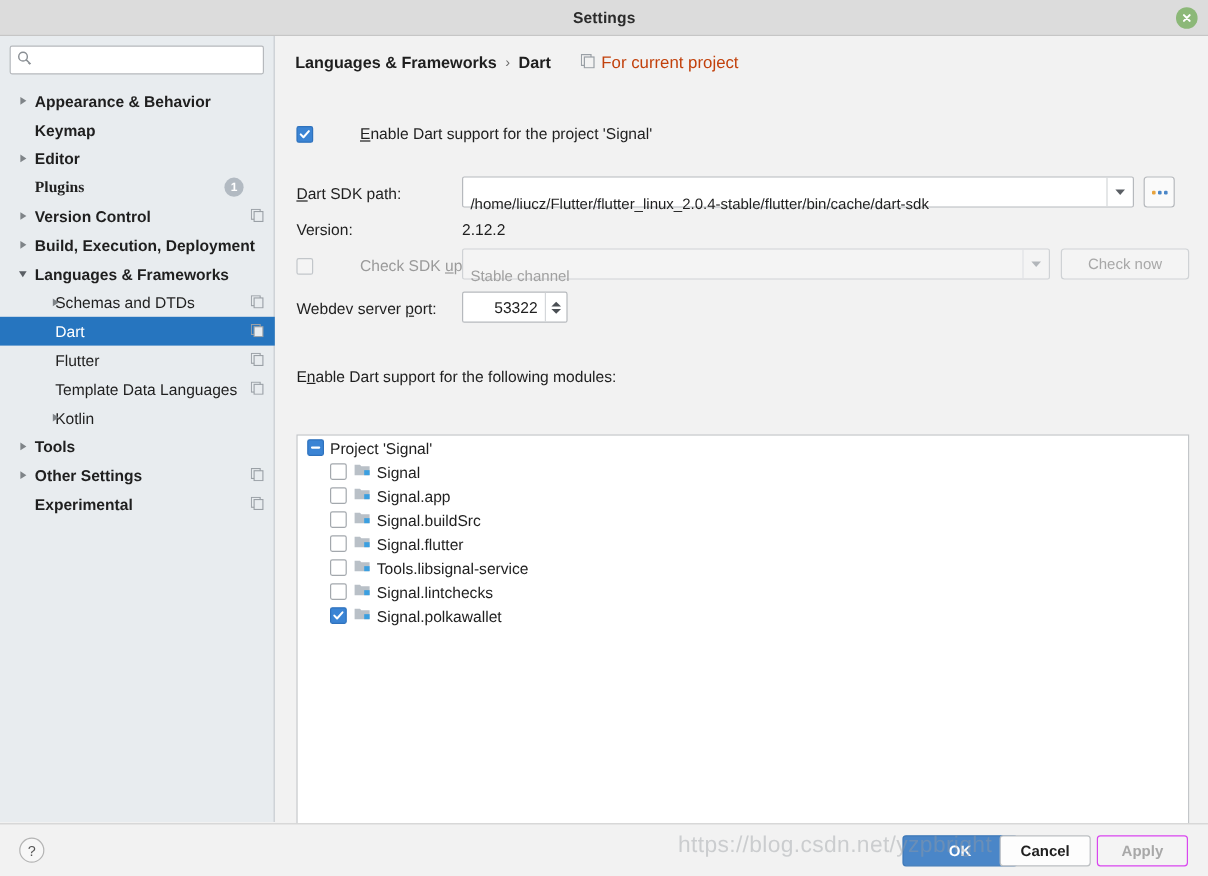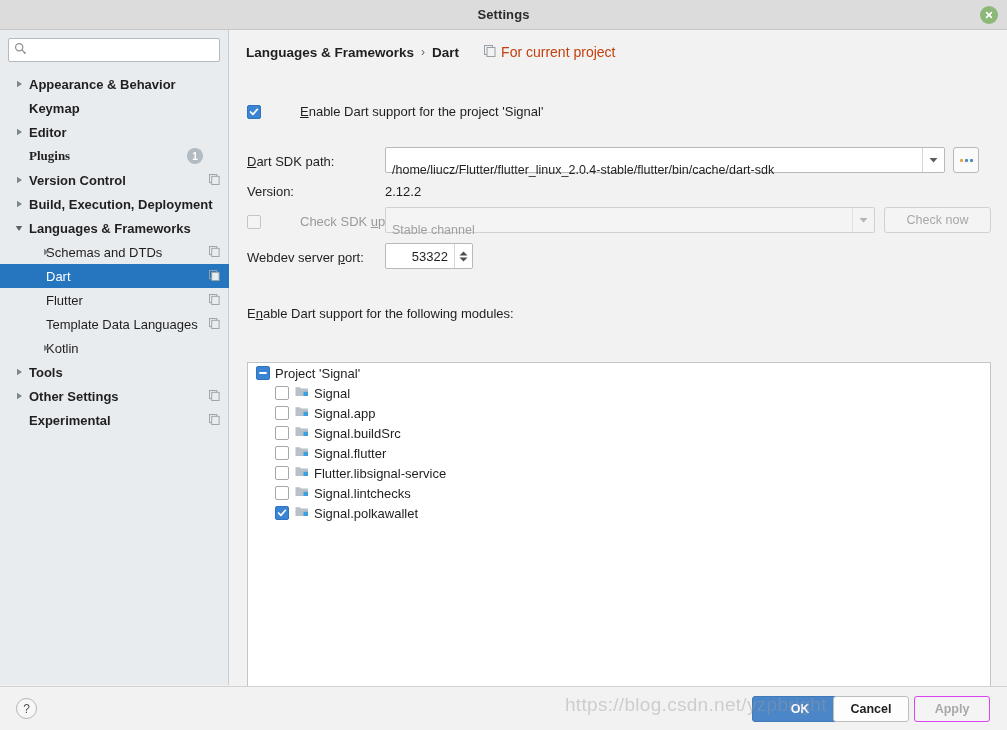--- a/index.html
+++ b/index.html
@@ -524,21 +524,21 @@
                 <rect x="8.5" y="6.8" width="4.5" height="4.2" fill="#3b9fe0"></rect>
               </svg></span>
             <span class="tree-text">Signal.flutter</span>
           </div>
           <div class="tree-row child">
             <span class="cb"></span>
             <span class="mod-icon"><svg width="14" height="13" viewBox="0 0 14 13">
                 <path d="M0.5 2.2 L5 2.2 L6.1 3.6 L13 3.6 L13 11 L0.5 11 Z" fill="#b9c0c7"></path>
                 <rect x="8.5" y="6.8" width="4.5" height="4.2" fill="#3b9fe0"></rect>
               </svg></span>
-            <span class="tree-text">Flutter.libsignal-service</span>
+            <span class="tree-text">Tools.libsignal-service</span>
           </div>
           <div class="tree-row child">
             <span class="cb"></span>
             <span class="mod-icon"><svg width="14" height="13" viewBox="0 0 14 13">
                 <path d="M0.5 2.2 L5 2.2 L6.1 3.6 L13 3.6 L13 11 L0.5 11 Z" fill="#b9c0c7"></path>
                 <rect x="8.5" y="6.8" width="4.5" height="4.2" fill="#3b9fe0"></rect>
               </svg></span>
             <span class="tree-text">Signal.lintchecks</span>
           </div>
           <div class="tree-row child">

